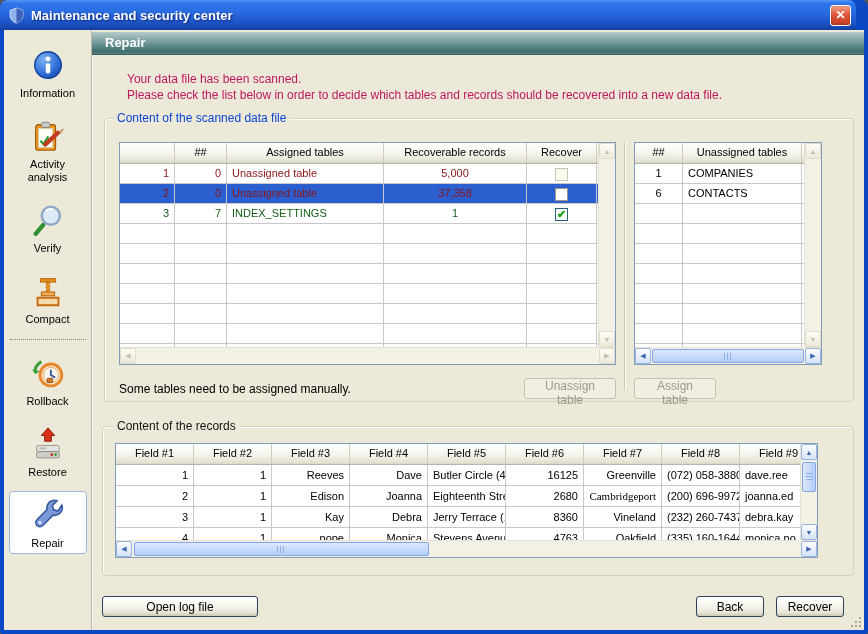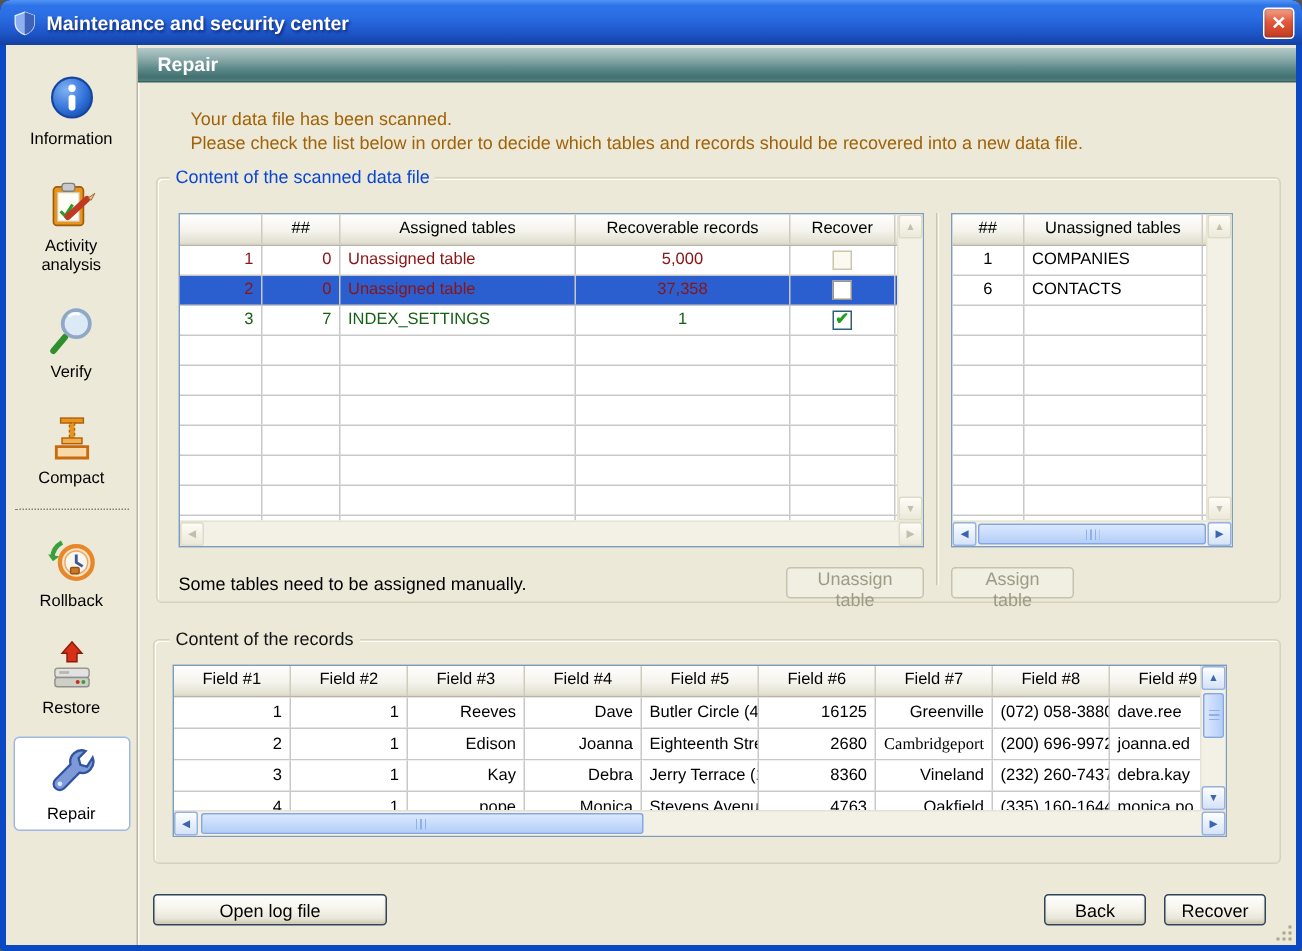--- a/index.html
+++ b/index.html
@@ -1,18 +1,18 @@
 <!DOCTYPE html>
 <html><head>
 <meta charset="utf-8">
 <style>
   html,body{margin:0;padding:0;background:#555;}
   .window{width:868px;height:634px;position:relative;overflow:hidden;
           font-family:"Liberation Sans",sans-serif;border-radius:7px 7px 3px 3px;background:#0a48c4;}
-  .titlebar{position:absolute;top:0;left:0;right:0;height:30px;display:flex;align-items:center;gap:6px;
+  .titlebar{position:absolute;top:0;left:0;right:12px;height:30px;display:flex;align-items:center;gap:6px;
             padding:0 5px 0 8px;box-sizing:border-box;border-radius:7px 7px 0 0;
             background:linear-gradient(180deg,#5295f5 0%,#2e74e8 12%,#2b6ee4 35%,#1f57cc 70%,#1747ae 92%,#123f9e 100%);}
   .title-text{color:#fff;font-weight:bold;font-size:13px;text-shadow:1px 1px 2px rgba(10,20,80,.7);}
   .shield{width:17px;height:17px;display:block;}
   .close-btn{margin-left:auto;width:21px;height:21px;border:1px solid #fff;border-radius:3px;cursor:default;
              background:linear-gradient(180deg,#f3a28c 0%,#e2593b 45%,#c43a1f 100%);
              color:#fff;font-weight:bold;font-size:12px;line-height:18px;text-align:center;
              box-shadow:inset 0 0 2px rgba(0,0,0,.35);padding:0;font-family:inherit;}
   .body{position:absolute;top:30px;left:4px;right:4px;bottom:4px;background:#ece9d8;display:flex;overflow:hidden;}
 
@@ -26,21 +26,21 @@
   .side-icon svg{width:38px;height:38px;display:block;}
   .side-label{font-size:11px;color:#000;text-align:center;line-height:13px;margin-top:2px;}
   .side-item.disabled .side-label{color:#a8a593;}
   .side-sep{width:76px;border-top:1px dotted #84816f;margin:1px 0 9px;flex:none;}
 
   
   .content{flex:1;position:relative;min-width:0;}
   .page-header{height:22px;margin-top:2px;padding-left:13px;color:#fff;font-size:13px;font-weight:bold;line-height:22px;
                border-bottom:1px solid #38625f;
                background:linear-gradient(180deg,#b4cac9 0%,#8fadad 30%,#5d8a8a 62%,#426f70 88%,#547f7e 100%);}
-  .intro{margin:16px 0 0 35px;font-size:12px;line-height:16px;color:#a16207;}
+  .intro{margin:16px 0 0 35px;font-size:12px;line-height:16px;color:#be185d;}
 
   .groupbox{position:relative;margin:15px 10px 0 12px;height:284px;border:1px solid #d5d2bc;border-radius:4px;
             box-shadow:inset 1px 1px 0 #fffef8;box-sizing:border-box;}
   .glabel{position:absolute;top:-8px;left:8px;background:#ece9d8;padding:0 4px;font-size:12px;color:#0a46d5;}
   .glabel.dark{color:#141414;left:10px;}
   .scan-inner{display:flex;padding:23px 0 0 14px;}
   .pane-left{width:497px;flex:none;display:flex;flex-direction:column;}
   .pane-div{width:0;border-left:1px solid #c9c6b3;border-right:1px solid #fbfaf3;margin:0 8px;height:248px;flex:none;}
   .pane-right{width:188px;flex:none;display:flex;flex-direction:column;}
   .status-row{display:flex;align-items:center;margin-top:13px;font-size:12px;color:#000;}

